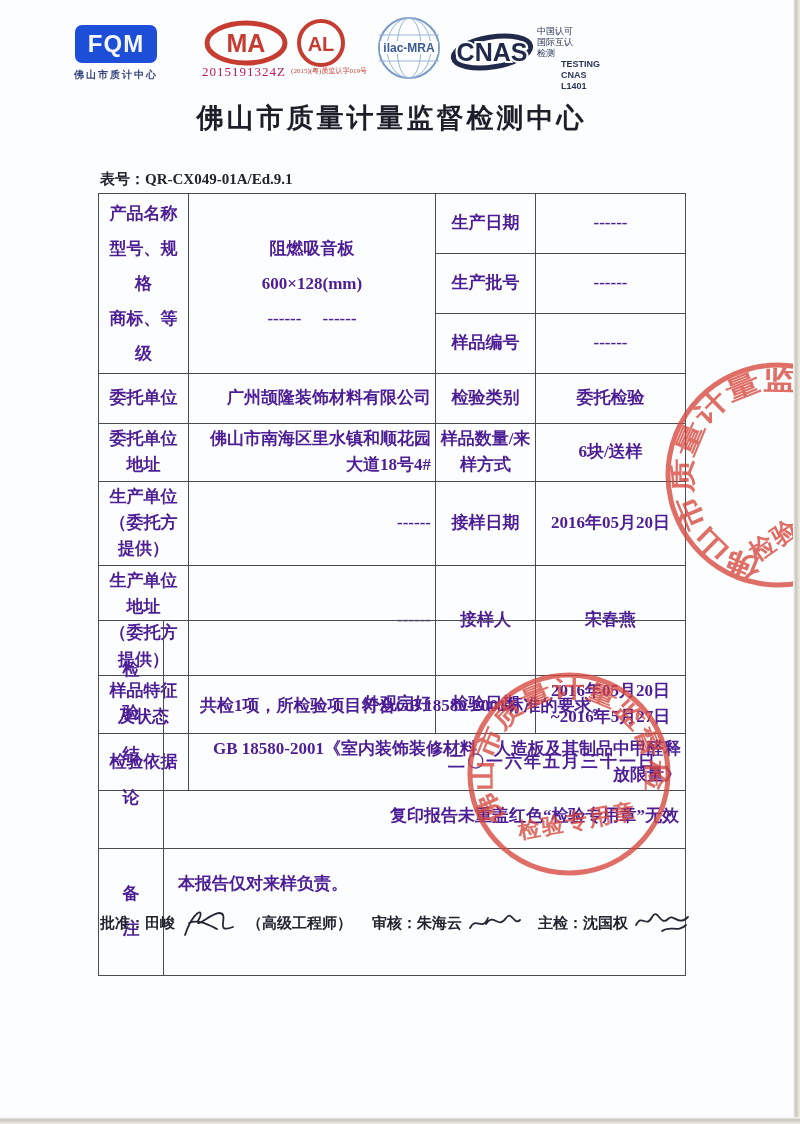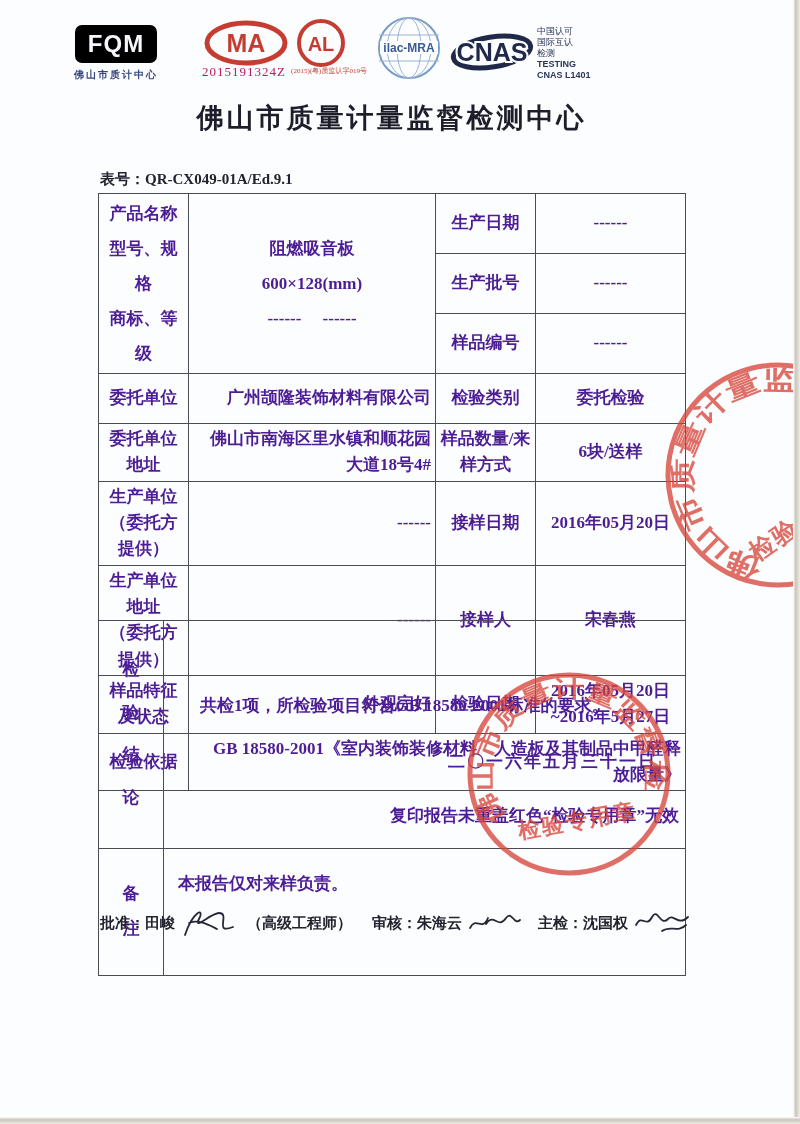--- a/index.html
+++ b/index.html
@@ -10,33 +10,33 @@
     font-family:"Liberation Serif","DejaVu Serif",serif;
     color:#23232f;
   }
   .edge-right { position:absolute; right:0; top:0; width:7px; height:100%;
     background:linear-gradient(to right,#fcfdfe,#c9c5ba 40%,#efede6); }
   .edge-bottom { position:absolute; left:0; bottom:0; width:100%; height:7px;
     background:linear-gradient(to bottom,#fcfdfe,#c9c5ba 40%,#efede6); }
 
   
   .abs { position:absolute; }
-  .fqm-box { left:75px; top:25px; width:82px; height:38px; background:#000000;
+  .fqm-box { left:75px; top:25px; width:82px; height:38px; background:#1d4ed8;
     border-radius:7px; color:#f5f7fb; font-weight:bold; font-size:24px;
     display:flex; align-items:center; justify-content:center; letter-spacing:1px;
     font-family:"Liberation Sans",sans-serif; }
   .fqm-cap { left:48px; top:68px; width:136px; text-align:center; color:#37477c;
     font-size:10px; font-weight:bold; letter-spacing:2px; }
   .cma-num { left:192px; top:64px; width:104px; text-align:center; color:#be185d;
     font-size:13px; letter-spacing:1px; font-family:"Liberation Serif",serif; }
   .cal-num { left:284px; top:66px; width:90px; text-align:center; color:#c63c31;
     font-size:7px; }
   .cnas-lines { left:537px; top:26px; width:70px; color:#2a3658; font-size:9px;
     line-height:11px; font-family:"Liberation Sans",sans-serif; }
-  .cnas-lines .b { font-weight:bold; }
+  .cnas-lines .b { font-weight:bold;margin-left:24px; }
   .report-no { left:598px; top:46px; font-size:18px; font-weight:bold; color:#23233a;
     letter-spacing:1px; }
 
   
   .org-name { left:98px; top:100px; width:587px; text-align:center; font-size:27px;
     font-weight:bold; letter-spacing:3px; color:#1e1e2a; }
   .doc-title { left:98px; top:133px; width:587px; text-align:center; font-size:30px;
     font-weight:bold; letter-spacing:8px; color:#1e1e2a; }
   .form-no { left:100px; top:170px; font-size:15px; font-weight:600; }
   .pagination { left:420px; top:168px; width:265px; text-align:right; font-size:15px;

